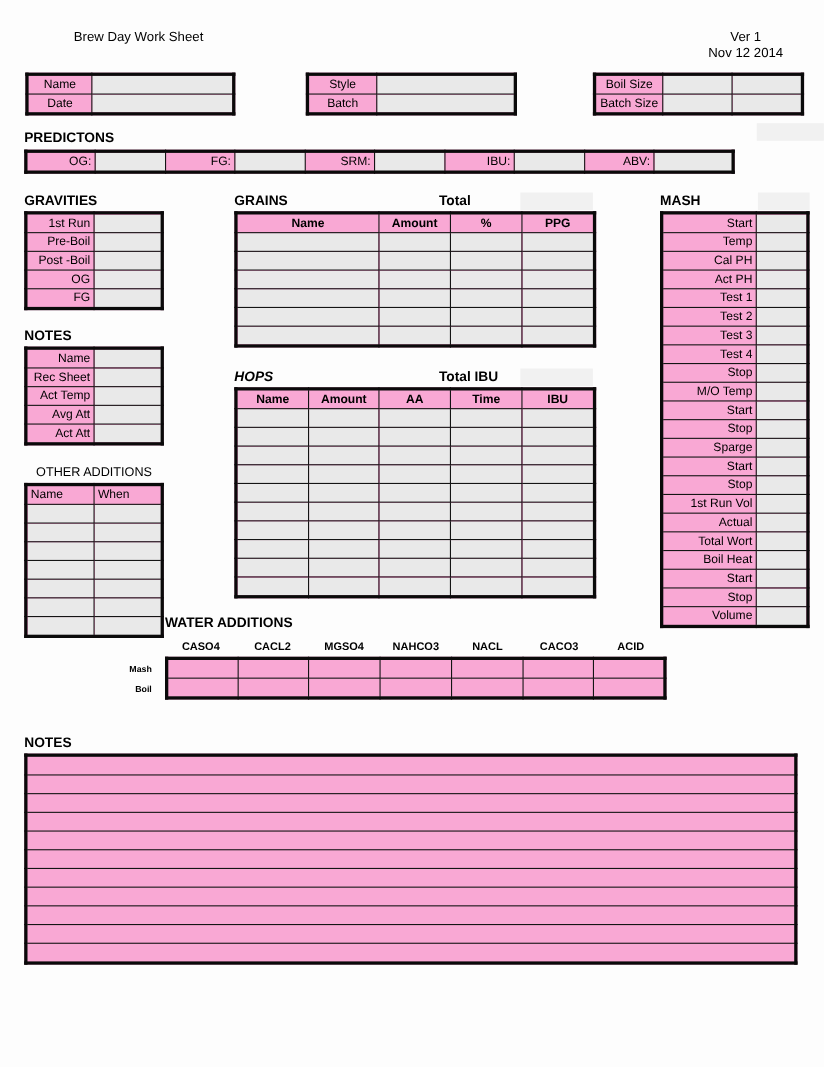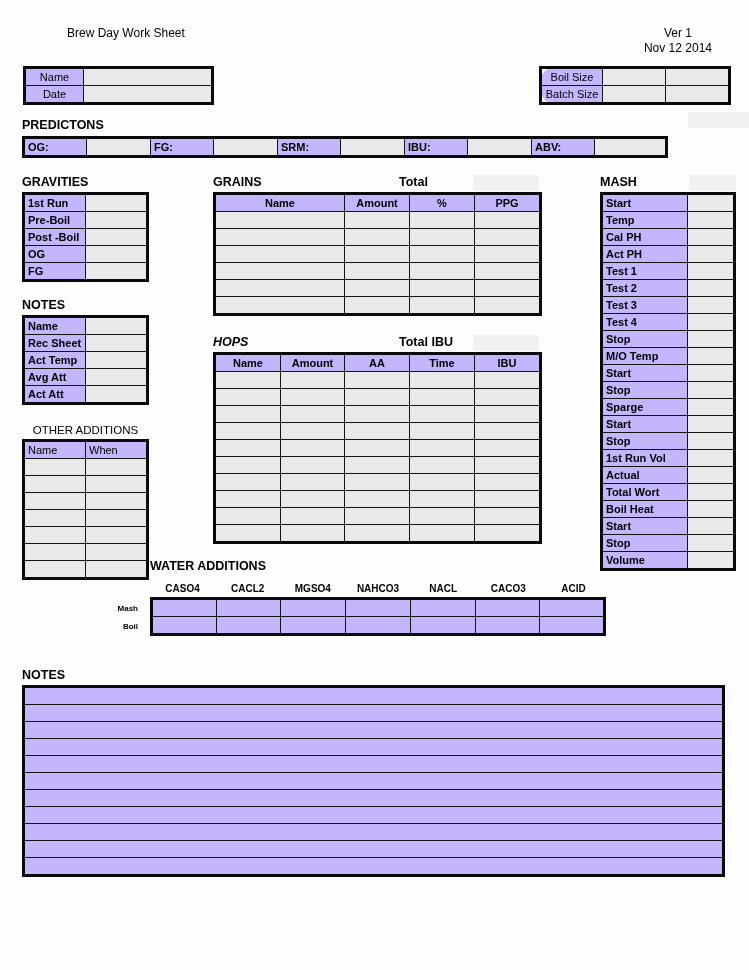--- a/index.html
+++ b/index.html
@@ -1,24 +1,24 @@
 <!DOCTYPE html>
 <html><head>
 <meta charset="utf-8">
 <style>
   html,body{margin:0;padding:0;background:#ffffff;}
   #page{position:relative;width:749px;height:970px;background:#fdfdfd;
         font-family:"Liberation Sans",sans-serif;color:#000;overflow:hidden;padding-left:28px;}
   .abs{position:absolute;}
-  .tbl{border-collapse:collapse;table-layout:fixed;border:3px solid #0a0a0a;background:#c4b5fd;}
+  .tbl{border-collapse:collapse;table-layout:fixed;border:3px solid #0a0a0a;background:#f9a8d4;}
   .tbl td{border:1.5px solid #141414;height:16px;padding:0 3px;font-size:11px;
           vertical-align:middle;overflow:hidden;white-space:nowrap;}
   .fill{background:#e9e9e9;}
   .faint{background:#f1f1f1;}
-  .b{font-weight:bold;text-align:left;}
+  .b{font-weight:normal;text-align:right;}
   .c{text-align:center;}
   .th{font-weight:bold;text-align:center;}
   .oh{font-weight:normal;text-align:left;}
   .sect{font-size:12.5px;font-weight:bold;text-align:left;line-height:15px;}
   .sect-plain{font-size:11.5px;font-weight:normal;text-align:center;line-height:15px;}
   .hdr-text{font-size:12px;line-height:15px;}
   .notes-tbl td{border-left:none;border-right:none;border-top:1px solid #141414;border-bottom:1px solid #141414;}
   .chem-row{display:flex;}
   .chem-row div{flex:1;text-align:center;font-size:10px;font-weight:bold;}
   .wa-labels div{height:17.5px;line-height:17.5px;text-align:right;font-size:8px;font-weight:bold;}
@@ -45,22 +45,39 @@
         <td class="c">Name</td>
         <td class="fill"></td>
       </tr>
         <tr>
         <td class="c">Date</td>
         <td class="fill"></td>
       </tr>
       </tbody>
   </table>
 
-
-  <table class="tbl abs" style="left:539px;top:66px;width:192px;border-radius:19px;">
+  <table class="tbl abs" style="left:278px;top:66px;width:192px;">
+    <colgroup>
+        <col style="width:63px">
+        <col>
+      </colgroup>
+    <tbody>
+
+    <tr>
+        <td class="c">Style</td>
+        <td class="fill"></td>
+      </tr>
+        <tr>
+        <td class="c">Batch</td>
+        <td class="fill"></td>
+      </tr>
+      </tbody>
+  </table>
+
+  <table class="tbl abs" style="left:539px;top:66px;width:192px;">
     <colgroup>
         <col style="width:62px">
         <col style="width:63px">
         <col>
       </colgroup>
     <tbody>
 
     <tr>
         <td class="c">Boil Size</td>
         <td class="fill"></td>

